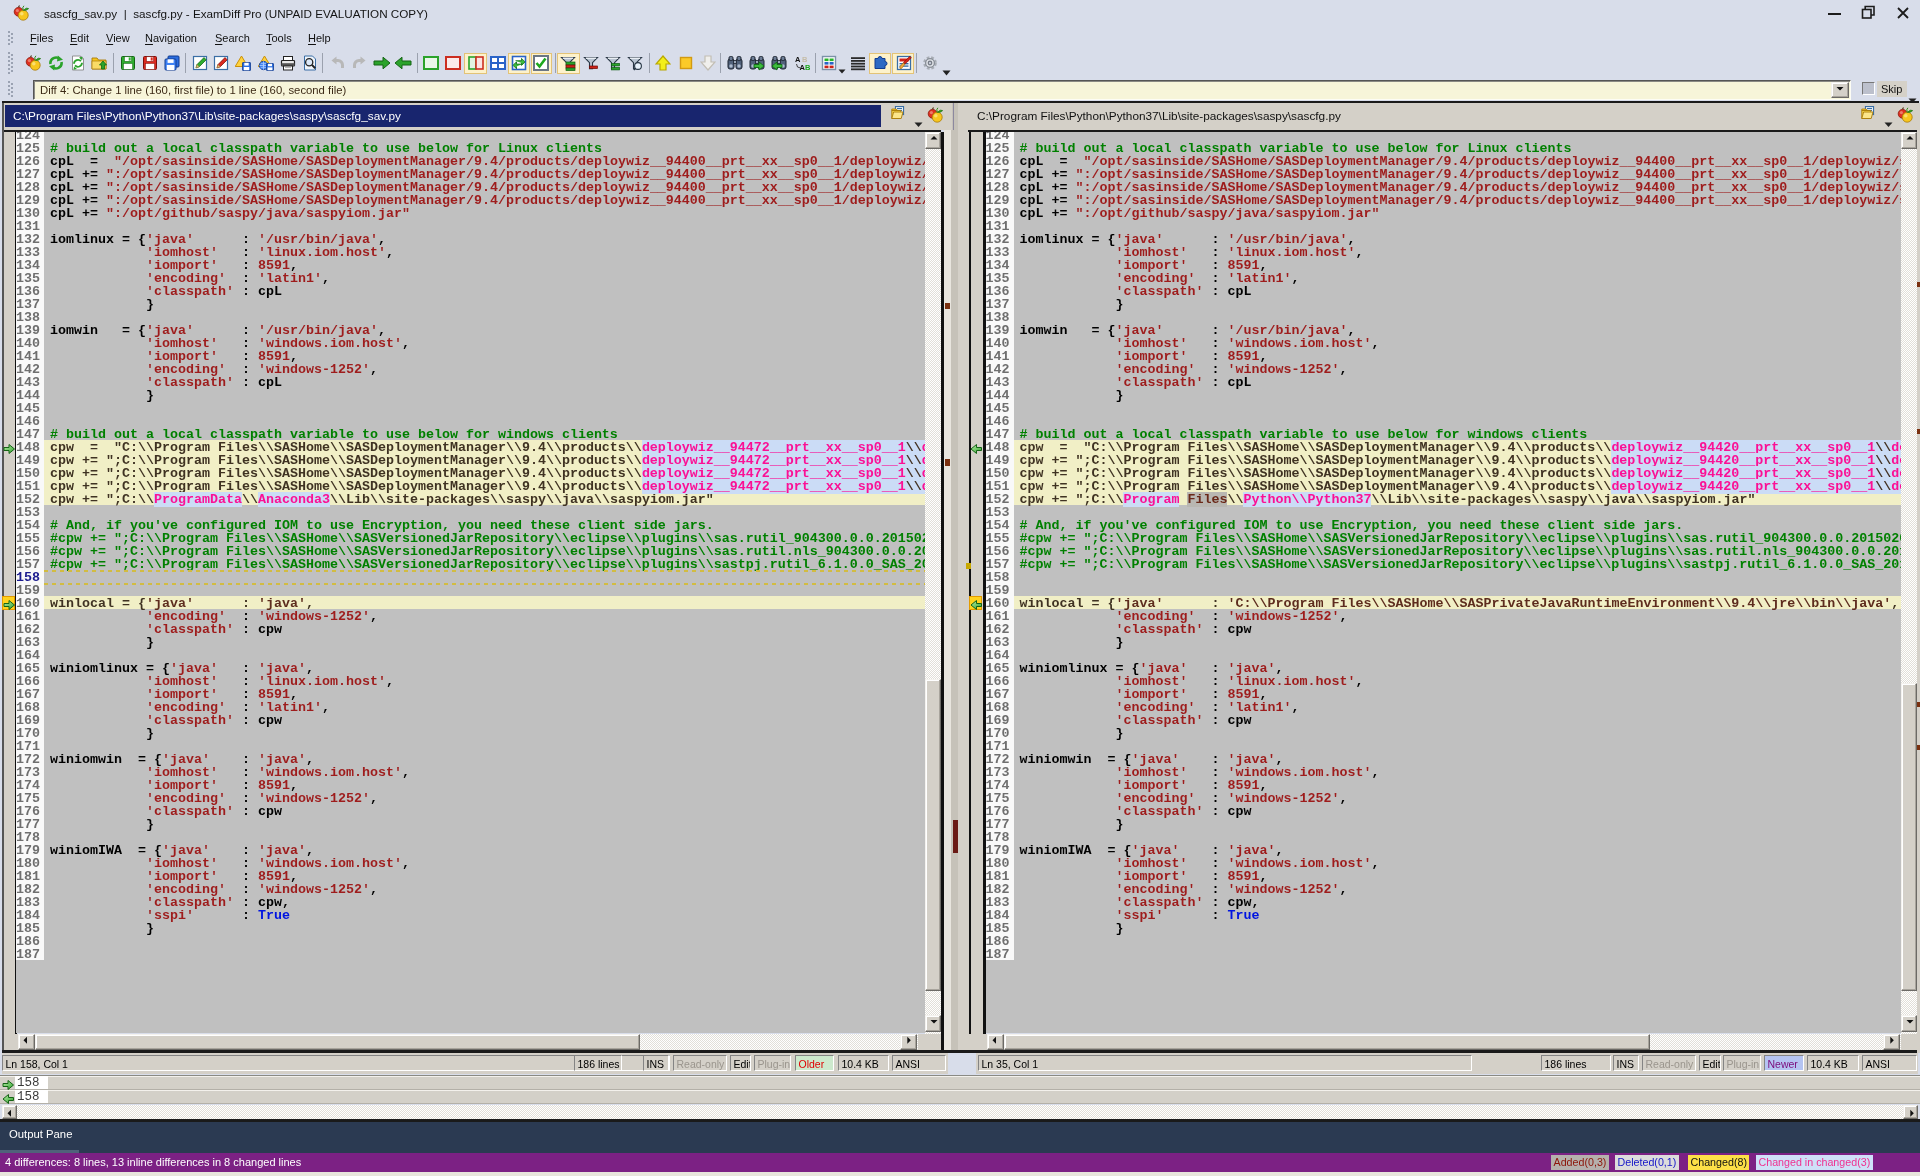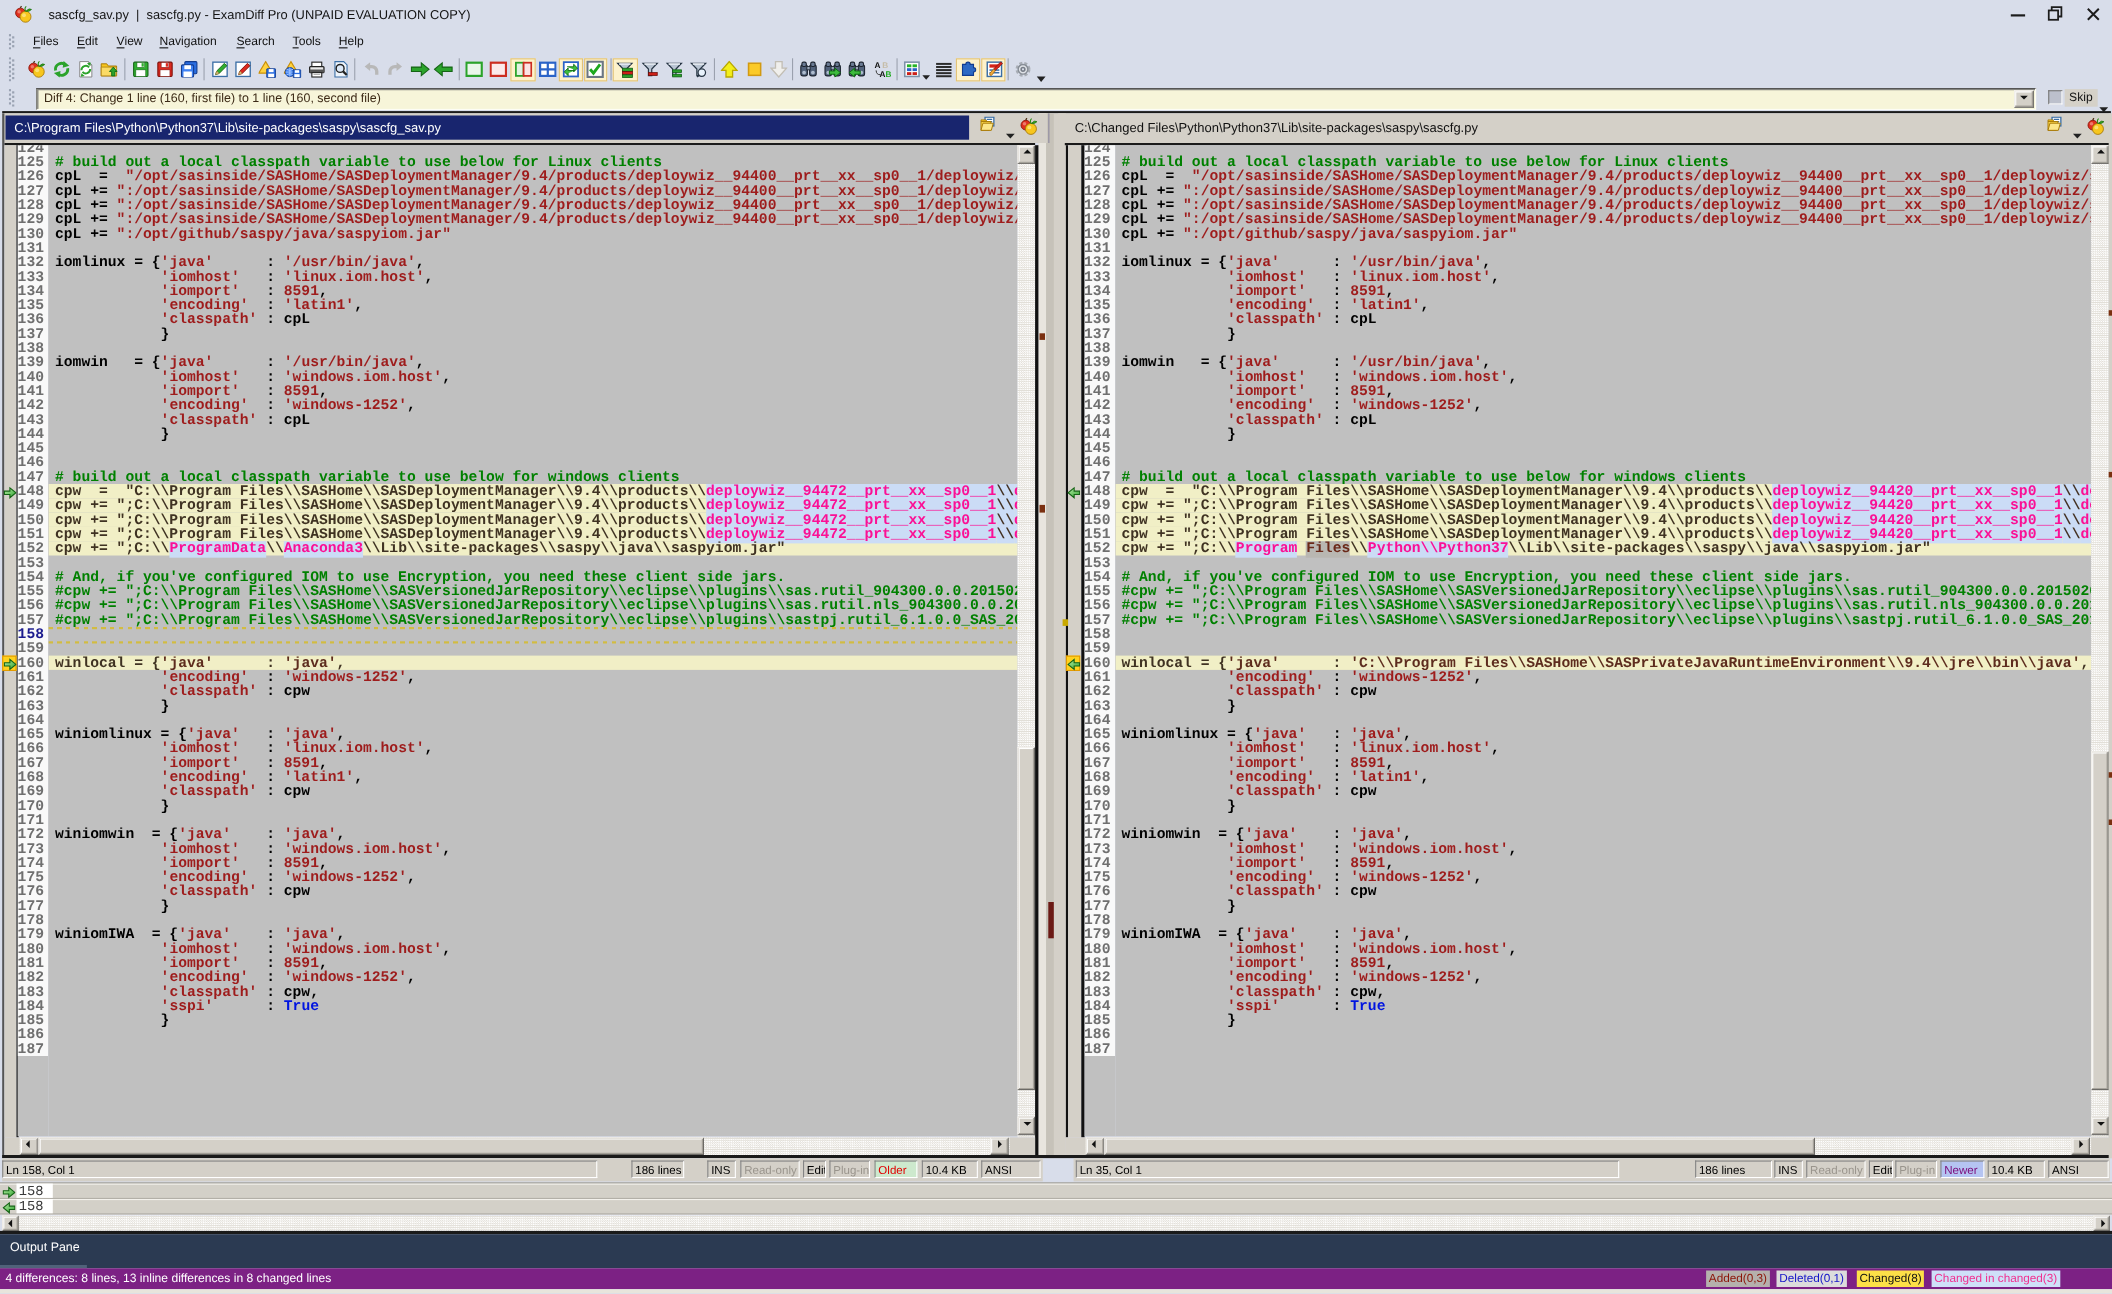--- a/index.html
+++ b/index.html
@@ -358,21 +358,21 @@
       <circle cx="5.6" cy="6.8" r="4.4" fill="#e03020" stroke="#8c1408" stroke-width="0.8"></circle>
       <circle cx="4.4" cy="5.6" r="1.6" fill="#f08878" opacity="0.85"></circle>
       <circle cx="10.2" cy="10.2" r="5" fill="#f7c61e" stroke="#a97a08" stroke-width="0.8"></circle>
       <circle cx="8.8" cy="8.8" r="1.8" fill="#fbe27a" opacity="0.9"></circle>
       <path d="M5.5 2.2 L6.5 0.4" stroke="#4a2c10" stroke-width="1.1"></path>
       <path d="M10.5 5.2 q3.2 -3.4 5.2 -1.6 q-2.4 2.6 -5.2 1.6z" fill="#35a01f" stroke="#1c7010" stroke-width="0.6"></path>
       <path d="M10.3 5.4 q-1.4 -3 0.6 -4.6" fill="none" stroke="#2c8c18" stroke-width="1"></path>
     </svg></div>
 <div class="abs" style="left:952.5px;top:103px;width:1.5px;height:26.5px;background:#8c889f"></div>
 <div class="abs" style="left:962px;top:103px;width:956px;height:26.5px;background:#d4d0c8"></div>
-<div class="abs" style="left:977px;top:109px;font-size:11.8px;color:#111">C:\Changed Files\Python\Python37\Lib\site-packages\saspy\sascfg.py</div>
+<div class="abs" style="left:977px;top:109px;font-size:11.8px;color:#111">C:\Program Files\Python\Python37\Lib\site-packages\saspy\sascfg.py</div>
 <div class="abs" style="left:1861px;top:106px"><svg width="16" height="14" viewBox="0 0 16 14">
       <rect x="4.5" y="0.5" width="8" height="8" fill="#fff" stroke="#3a6ea5" stroke-width="1.2"></rect>
       <line x1="6" y1="2.5" x2="11" y2="2.5" stroke="#3a6ea5" stroke-width="1.2"></line>
       <line x1="6" y1="4.5" x2="11" y2="4.5" stroke="#3a6ea5" stroke-width="1.2"></line>
       <path d="M0.8 3 h4.5 l1.2 1.6 h-0.5 v0 H0.8z" fill="#f7c61e" stroke="#a97a08" stroke-width="0.8"></path>
       <path d="M0.8 4.5 H10 l-1.6 8 H0.8z" fill="#fad94e" stroke="#a97a08" stroke-width="0.9"></path>
       <path d="M0.8 12.5 l1.8 -6.5 H12 l-1.8 6.5z" fill="#fce68a" stroke="#a97a08" stroke-width="0.9"></path>
     </svg></div>
 <div class="abs" style="left:1884px;top:114px"><svg width="9" height="6" viewBox="0 0 9 6">
       <path d="M0.5 0.5 L8.5 0.5 L4.5 5z" fill="#222"></path>
@@ -748,21 +748,21 @@
 <div class="abs btn" style="left:987.0px;top:1033.5px;width:17.0px;height:16.5px"><svg width="15" height="14" viewBox="0 0 15 14">
       <path d="M6.5 4.5 L3 8 L6.5 11.5z" fill="#111" transform="translate(1.5,-2.8)"></path>
     </svg></div>
 <div class="abs btn" style="left:1883.0px;top:1033.5px;width:17.0px;height:16.5px"><svg width="15" height="14" viewBox="0 0 15 14">
       <path d="M4.5 4.5 L8 8 L4.5 11.5z" fill="#111" transform="translate(1.8,-2.8)"></path>
     </svg></div>
 <div class="abs btn" style="left:1004px;top:1033.5px;width:646px;height:16.5px"></div>
 <div class="abs" style="left:0px;top:1053px;width:1920px;height:22px;background:#d8ddea"></div>
 <div class="abs" style="left:2px;top:1053px;width:946px;height:21px;background:#d4d0c8"></div>
 <div class="abs" style="left:976px;top:1053px;width:942px;height:21px;background:#d4d0c8"></div>
-<div class="cell " style="left:2.0px;width:541px">Ln 158, Col 1</div>
+<div class="cell " style="left:2.0px;width:668px">Ln 158, Col 1</div>
 <div class="cell " style="left:574.0px;width:48.0px">186 lines</div>
 <div class="cell " style="left:643.0px;width:26.0px">INS</div>
 <div class="cell gray" style="left:673.0px;width:54.0px">Read-only</div>
 <div class="cell " style="left:730.0px;width:21.0px">Edit</div>
 <div class="cell gray" style="left:754.0px;width:37.0px">Plug-in</div>
 <div class="cell" style="left:795px;width:39px;background:#cde9cd;color:#e00000">Older</div>
 <div class="cell " style="left:838.0px;width:51.0px">10.4 KB</div>
 <div class="cell " style="left:892.0px;width:54.0px">ANSI</div>
 <div class="cell " style="left:978.0px;width:494px">Ln 35, Col 1</div>
 <div class="cell " style="left:1541.0px;width:70.0px">186 lines</div>

